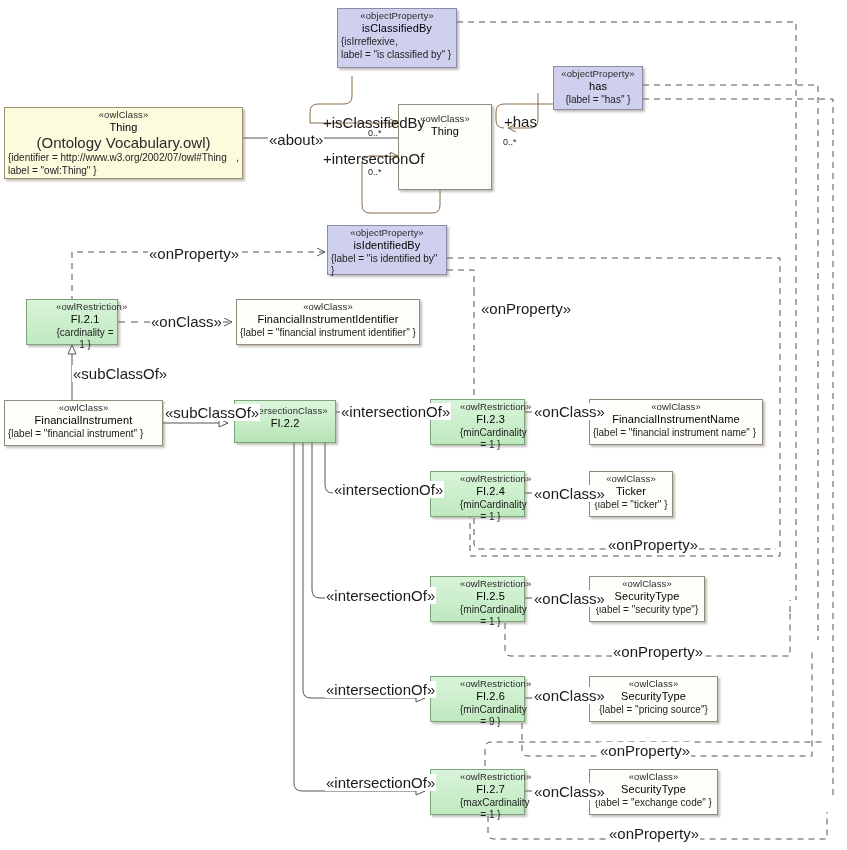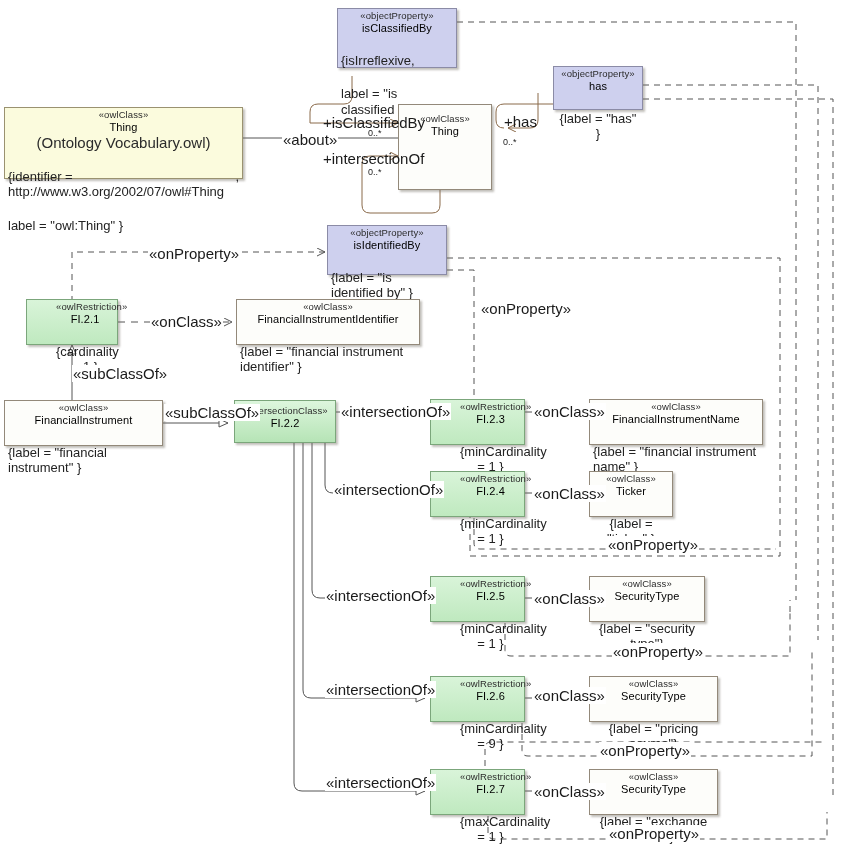--- a/index.html
+++ b/index.html
@@ -16,21 +16,21 @@
     box-sizing:border-box;
     border:1px solid #8a8374;
     box-shadow:2px 2px 2px rgba(120,115,105,.45);
     text-align:center;
     padding:2px 3px;
     line-height:1.15;
   }
   .node .stereo{font-size:9.5px;color:#2b2b2b;letter-spacing:.1px;}
   .node .name{font-size:11px;font-weight:normal;color:#000;letter-spacing:.1px;}
   .node .sub{font-size:15px;color:#2b2b2b;}
-  .node .tag{font-size:13px;color:#222;text-align:left;line-height:1.2;margin-top:18px;}
+  .node .tag{font-size:10px;color:#222;text-align:left;line-height:1.2;margin-top:1px;}
   .node .tag.c{text-align:center;}
 
   .n-owlclass{background:#fdfdfa;border-color:#93897a;}
   .n-thing-yellow{background:#fbfbdd;border-color:#9a9270;}
   .n-objprop{background:#ced0ee;border-color:#8b8ba6;}
   .n-restriction{background:#c8eec8;border-color:#7ba67b;
      background-image:linear-gradient(to bottom,#d9f4d9,#bfe9bf);padding-left:29px;}
   .n-intersection{background:#c8eec8;border-color:#7ba67b;
      background-image:linear-gradient(to bottom,#ddf6dd,#b6e4b6);}
 
@@ -239,21 +239,21 @@
     <div class="name">FI.2.7</div>
     <div class="tag c">{maxCardinality = 1  }</div>
   </div>
 
   <div class="node n-owlclass" style="left:589px;top:769px;width:129px;height:46px;">
     <div class="stereo">«owlClass»</div>
     <div class="name">SecurityType</div>
     <div class="tag c">{label = "exchange    code" }</div>
   </div>
 
-  <div class="elabel" style="left:282px;top:131px;">«about»</div>
+  <div class="elabel" style="left:268px;top:131px;">«about»</div>
 
   <div class="elabel nb" style="left:322px;top:114px;">+isClassifiedBy</div>
   <div class="mult" style="left:368px;top:128px;">0..*</div>
 
   <div class="elabel nb" style="left:322px;top:150px;">+intersectionOf</div>
   <div class="mult" style="left:368px;top:167px;">0..*</div>
 
   <div class="elabel nb" style="left:503px;top:113px;">+has</div>
   <div class="mult" style="left:503px;top:137px;">0..*</div>
 

